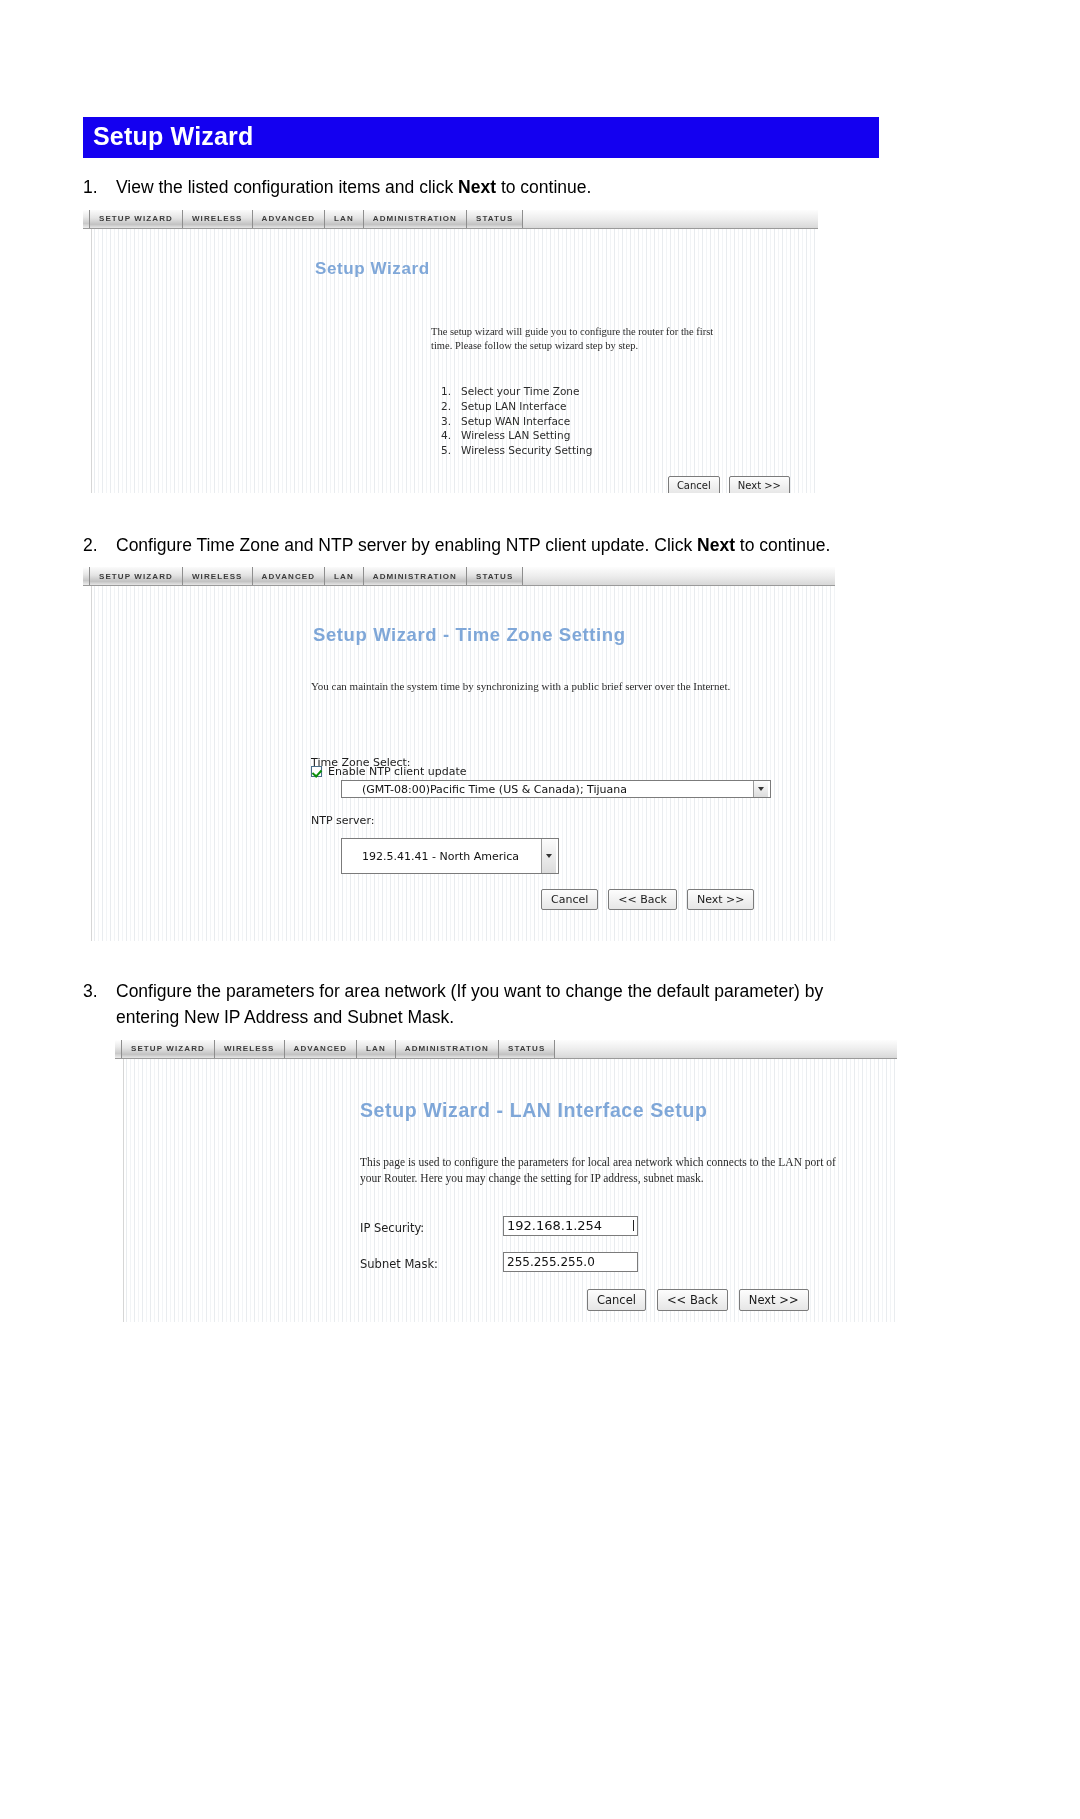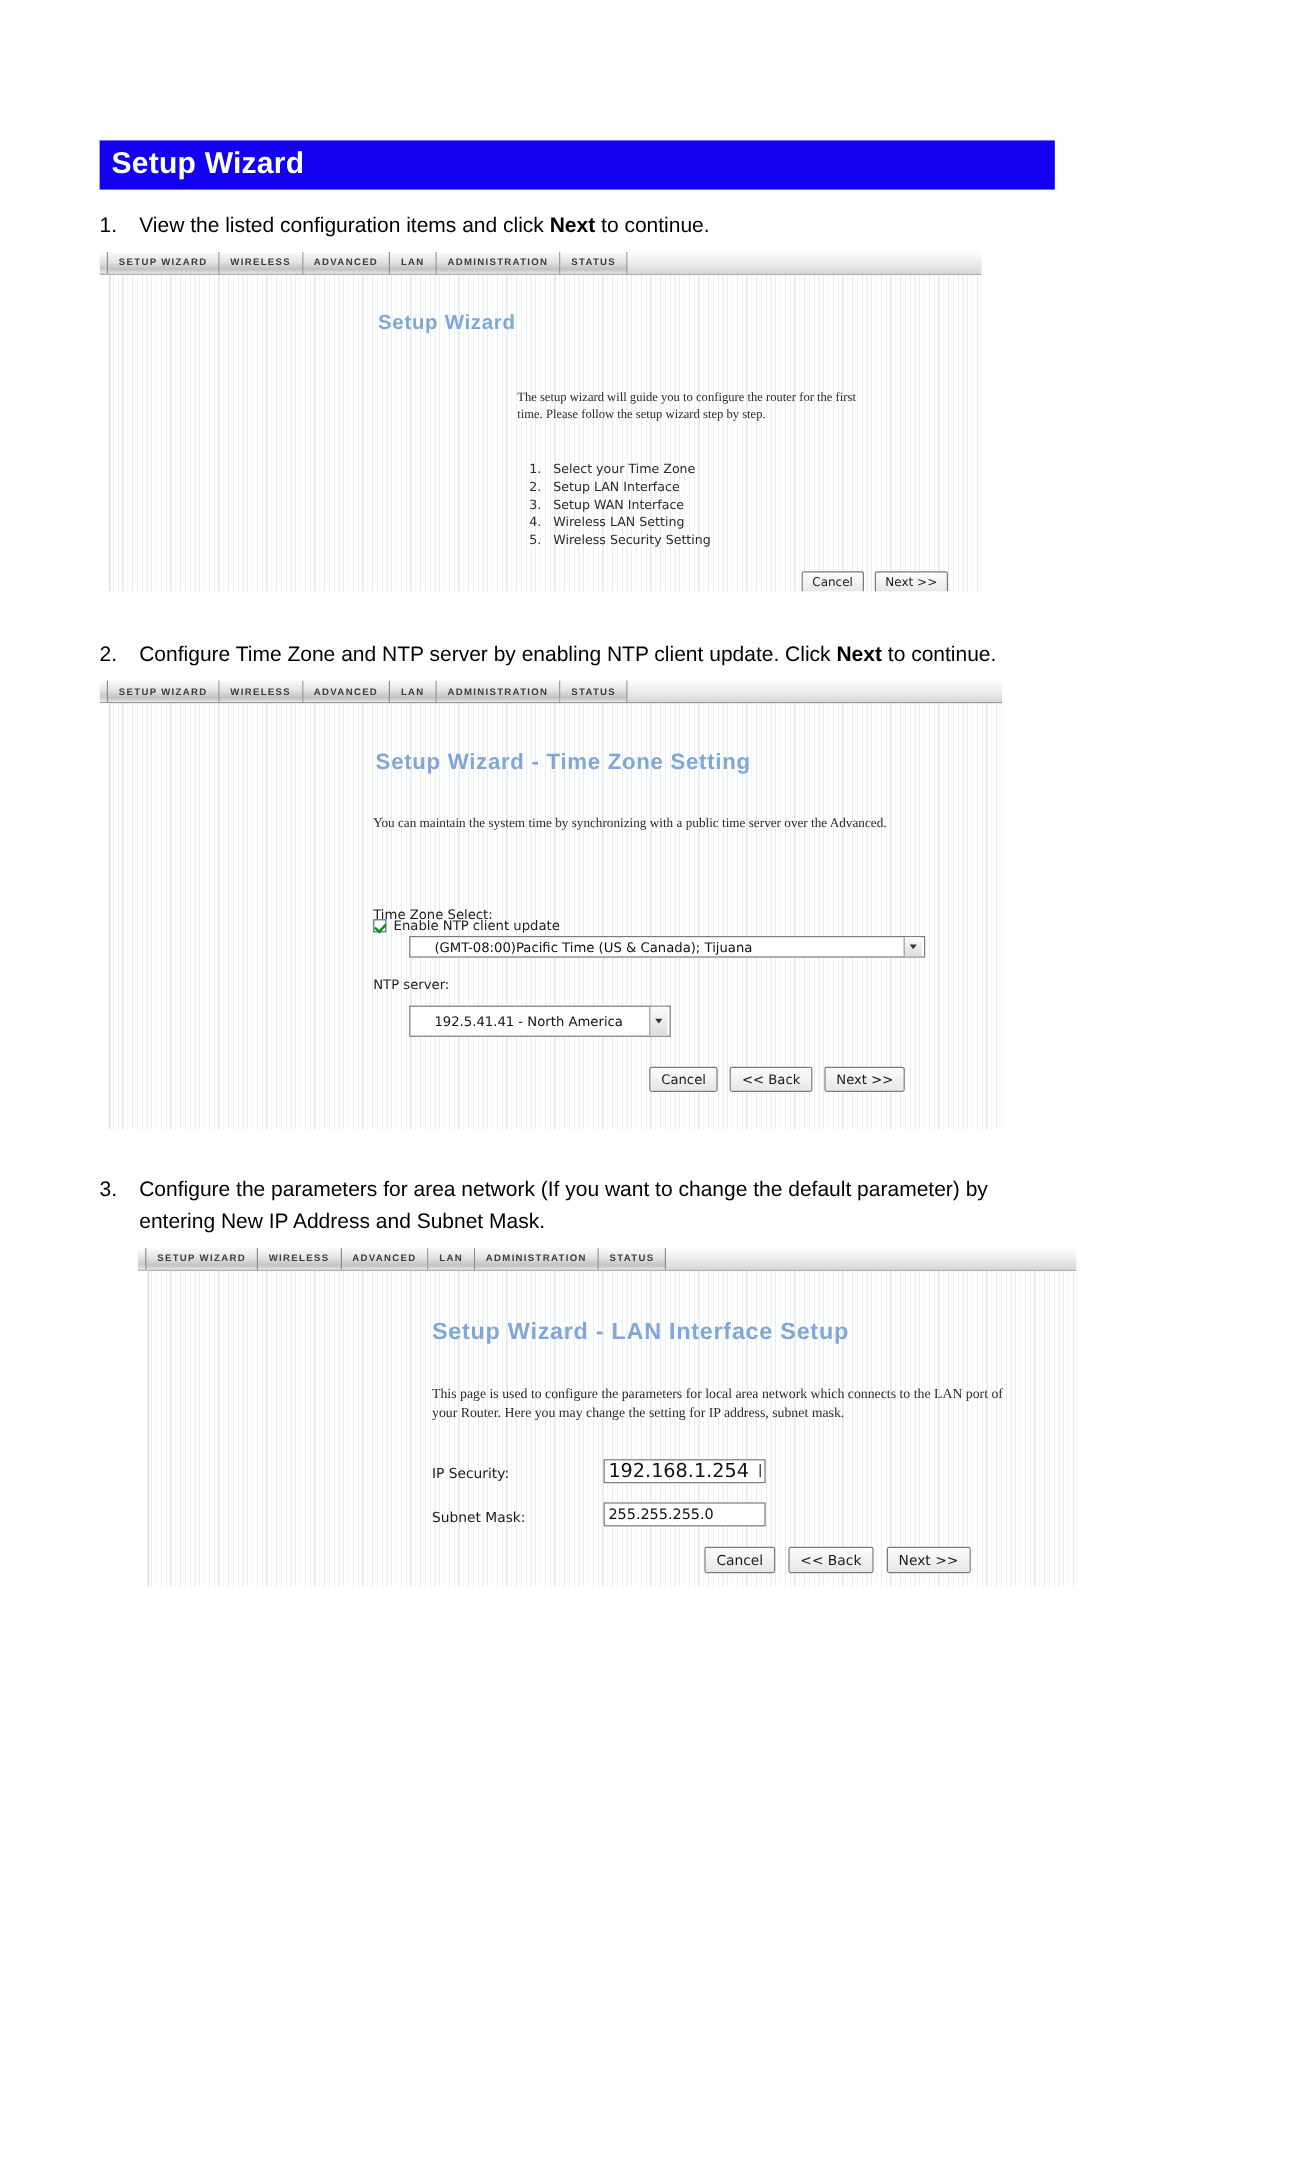--- a/index.html
+++ b/index.html
@@ -236,31 +236,31 @@
 
   
   #shot2 { width: 752px; height: 374px; }
   #shot2 .shot-body { height: 355px; }
   #shot2 .sw-heading { position: absolute; left: 230px; top: 38px; font-size: 18.5px; }
   #shot2 .blurb { position: absolute; left: 228px; top: 93px; width: 450px; font-size: 11px; line-height: 1.35; }
   #shot2 .cbrow { position: absolute; left: 228px; top: 140px; display: flex; align-items: center; gap: 6px; font-size: 11px; color: #1c1c1c; font-family: "DejaVu Sans", sans-serif; margin-top: 39px;}
   #shot2 .lbl-tz { position: absolute; left: 228px; top: 170px; font-size: 11px; color:#1c1c1c; font-family: "DejaVu Sans", sans-serif;}
   #shot2 .sel-tz { position: absolute; left: 258px; top: 194px; width: 430px; height: 18px; font-size: 11px; }
   #shot2 .lbl-ntp { position: absolute; left: 228px; top: 228px; font-size: 11px; color:#1c1c1c; font-family: "DejaVu Sans", sans-serif;}
-  #shot2 .sel-ntp { position: absolute; left: 258px; top: 252px; width: 218px; height: 26px; font-size: 11px; }
+  #shot2 .sel-ntp { position: absolute; left: 258px; top: 252px; width: 218px; height: 36px; font-size: 11px; }
   #shot2 .btnrow { position: absolute; left: 458px; top: 303px; display: flex; gap: 10px; }
   #shot2 .ui-btn { height: 19px; font-size: 11px; padding: 0 9px; }
 
   
   #shot3 { width: 782px; height: 282px; margin-left: 32px; }
   #shot3 .shot-body { height: 263px; }
   #shot3 .sw-heading { position: absolute; left: 245px; top: 40px; font-size: 19.5px; }
   #shot3 .blurb { position: absolute; left: 245px; top: 96px; width: 490px; font-size: 11.5px; line-height: 1.36; }
   #shot3 .lbl-ip { position: absolute; left: 245px; top: 162px; font-size: 11.5px; color:#1c1c1c; font-family: "DejaVu Sans", sans-serif;}
-  #shot3 .in-ip { position: absolute; left: 388px; top: 157px; width: 135px; height: 20px; font-size: 16px; justify-content: space-between; }
+  #shot3 .in-ip { position: absolute; left: 388px; top: 157px; width: 135px; height: 20px; font-size: 13px; justify-content: space-between; }
   #shot3 .lbl-sm { position: absolute; left: 245px; top: 198px; font-size: 11.5px; color:#1c1c1c; font-family: "DejaVu Sans", sans-serif;}
   #shot3 .in-sm { position: absolute; left: 388px; top: 193px; width: 135px; height: 20px; font-size: 12px; }
   #shot3 .btnrow { position: absolute; left: 472px; top: 230px; display: flex; gap: 11px; }
   #shot3 .ui-btn { height: 20px; font-size: 11.5px; padding: 0 9px; }
 </style>
 </head>
 <body>
 
 <div class="page">
   <div class="content">
@@ -327,21 +327,21 @@
         <div class="tab">Wireless</div>
         <div class="tab">Advanced</div>
         <div class="tab">LAN</div>
         <div class="tab">Administration</div>
         <div class="tab">Status</div>
         <div class="tabbar-filler"></div>
       </div>
       <div class="shot-body">
         <div class="shot-left-rail"></div>
         <div class="sw-heading">Setup Wizard - Time Zone Setting</div>
-        <div class="blurb sw-text">You can maintain the system time by synchronizing with a public time server over the Advanced.</div>
+        <div class="blurb sw-text">You can maintain the system time by synchronizing with a public brief server over the Internet.</div>
 
         <div class="cbrow">
           <span class="ui-checkbox"></span>
           <span>Enable NTP client update</span>
         </div>
 
         <div class="lbl-tz">Time Zone Select:</div>
         <div class="ui-select sel-tz">
           <span>(GMT-08:00)Pacific Time (US &amp; Canada); Tijuana</span>
           <span class="arrow-box">

